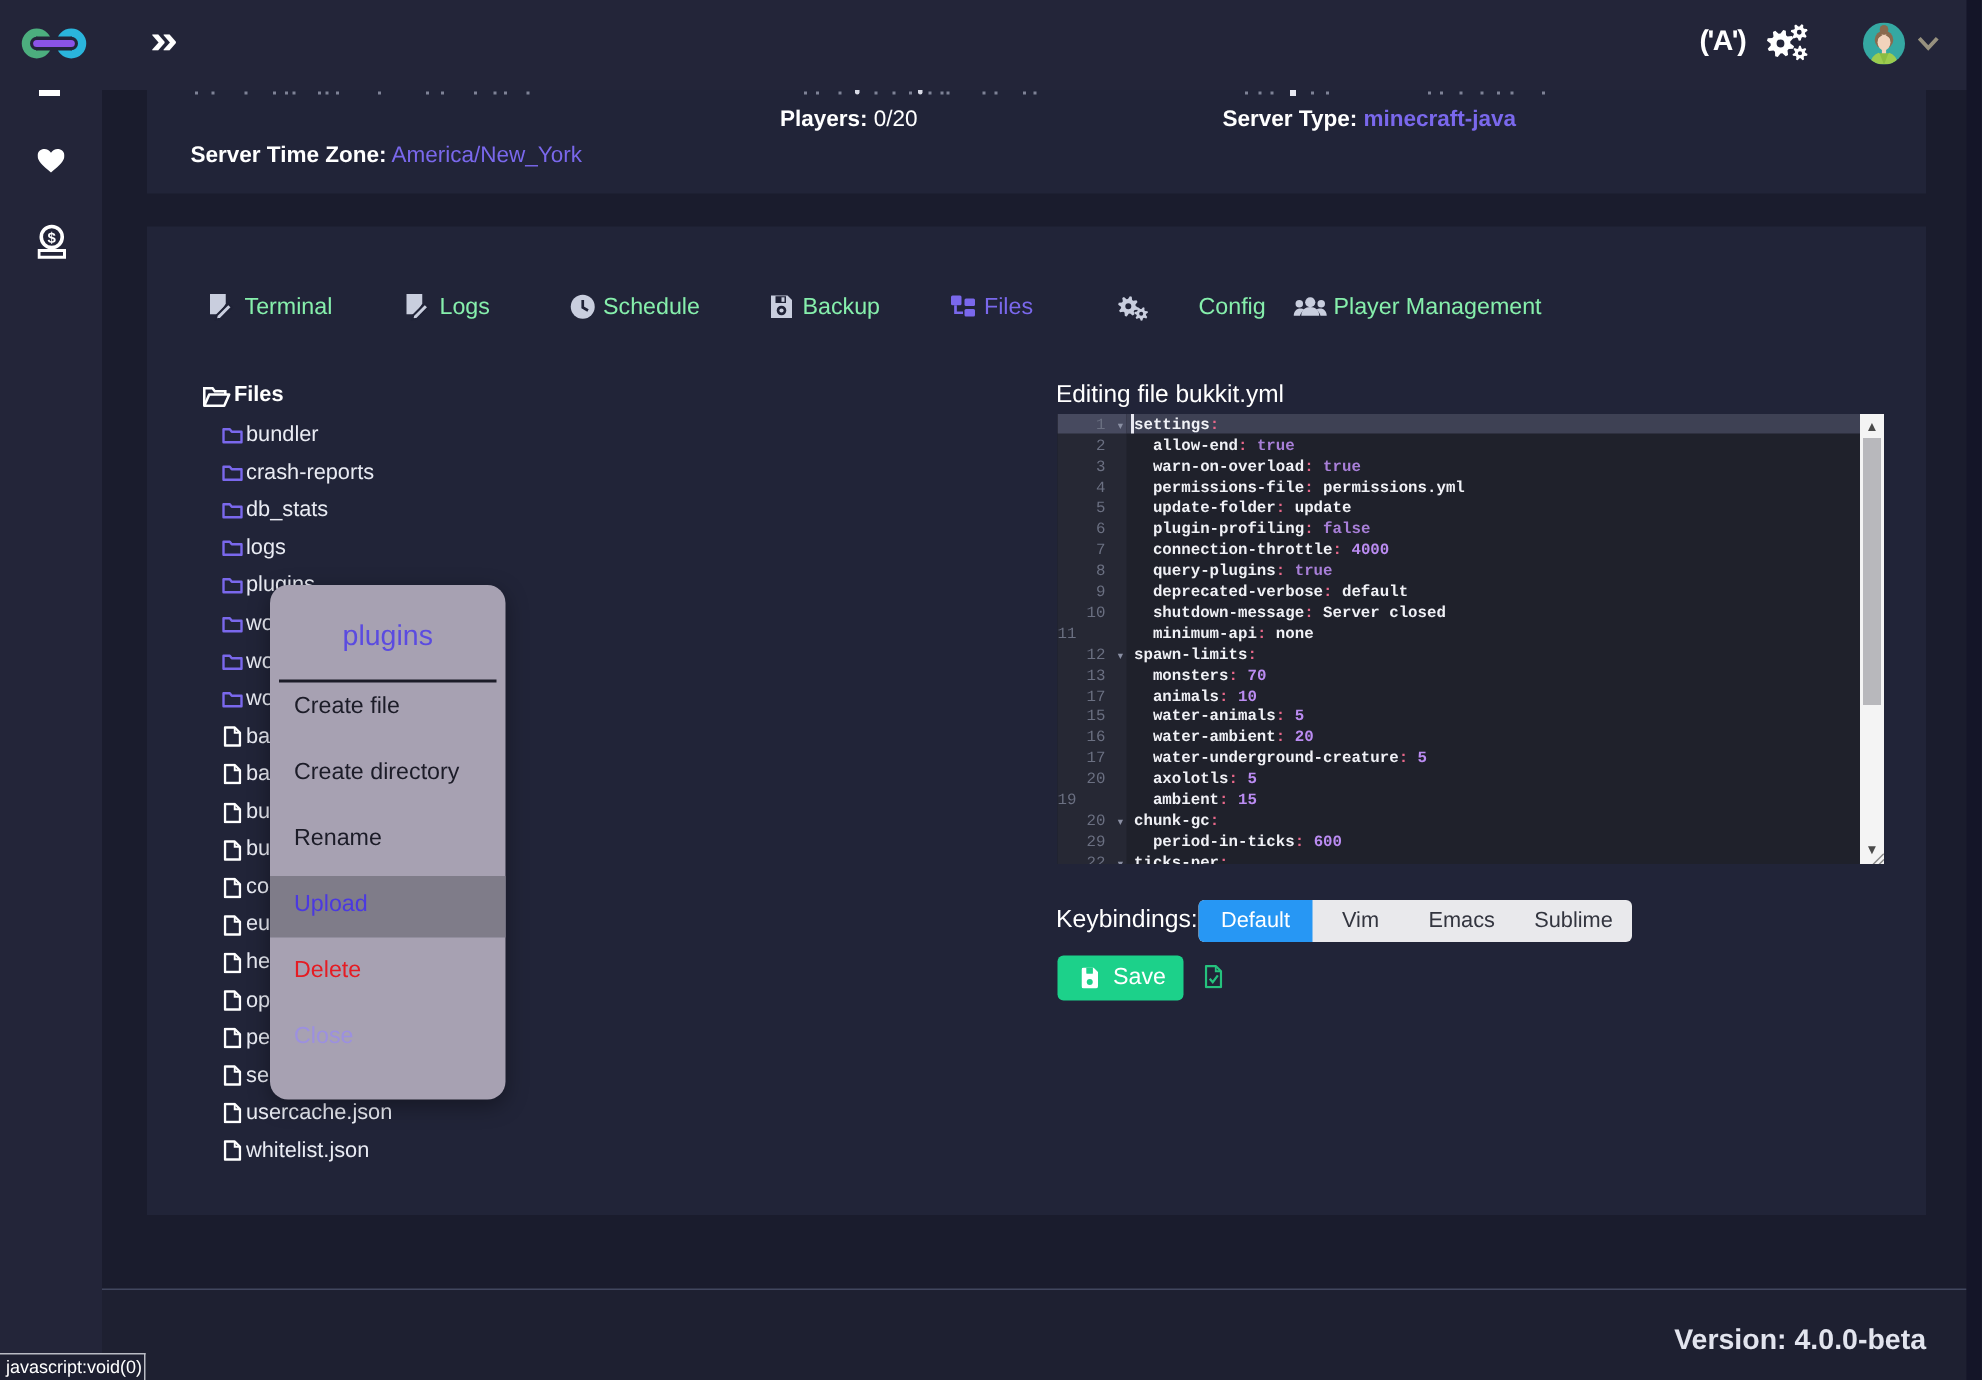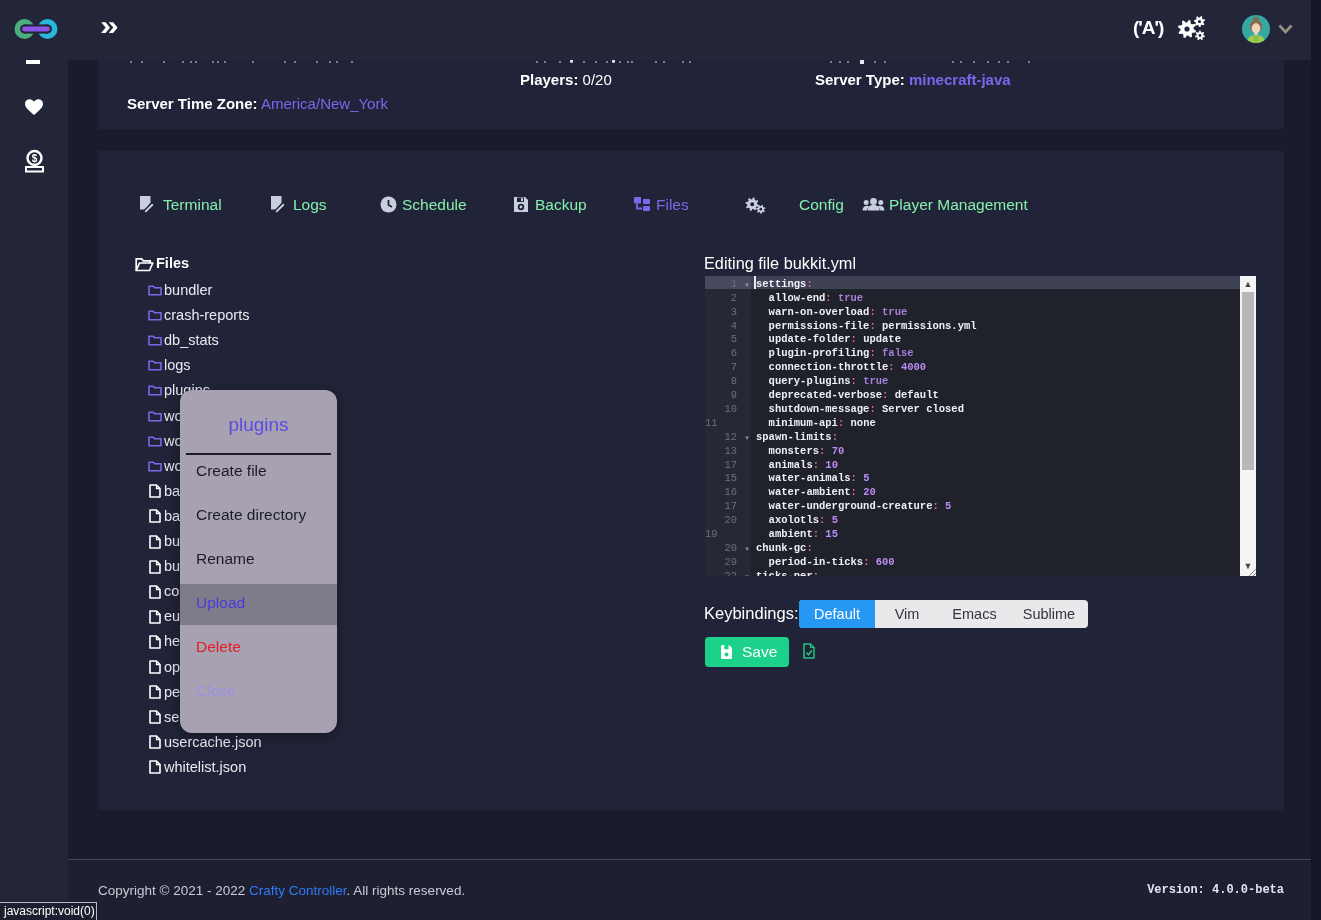--- a/index.html
+++ b/index.html
@@ -373,18 +373,17 @@
     </svg>
     <div style="position:absolute;left:37px;top:0;font-size:15.5px;line-height:29px;color:#fff;">Save</div>
   </div>
   <svg class="abs" style="left:803px;top:643px;" width="12" height="16" viewBox="0 0 12 16">
     <path d="M1 1 h6.5 l3.5 3.5 V15 H1 z" fill="none" stroke="#25c27d" stroke-width="1.5" stroke-linejoin="round"></path>
     <path d="M7.5 1 v3.5 H11" fill="none" stroke="#25c27d" stroke-width="1.2"></path>
     <path d="M3.5 9.5 l2 2.3 3.4-4.6" fill="none" stroke="#25c27d" stroke-width="1.5"></path>
   </svg>
 
   <div class="abs" style="left:68px;top:859px;width:1243px;height:61px;background:#1e2031;border-top:1.5px solid #41465e;"></div>
-  <div class="abs" style="left:98px;top:883px;font-size:13.5px;color:#c9cbd6;">Copyright © 2021 - 2022 <span style="color:#2f7bf5;">Crafty Controller</span>. All rights reserved.</div>
-  <div class="abs" style="left:984px;top:883px;width:300px;text-align:right;font-size:12px;color:#e2e4ee;font-weight:bold;font-family:Liberation Mono, monospace;">Version: 4.0.0-beta</div>
+  <div class="abs" style="left:984px;top:883px;width:300px;text-align:right;font-size:19px;color:#e2e4ee;font-weight:bold;">Version: 4.0.0-beta</div>
 
   <div class="abs" style="left:0;top:902px;width:97px;height:18px;background:#1d1f31;border-top:1px solid #b9bbc4;border-right:1px solid #b9bbc4;z-index:40;color:#fff;font-size:12px;line-height:17px;padding-left:4px;">javascript:void(0)</div>
 
 </div>
 
 </body></html>

